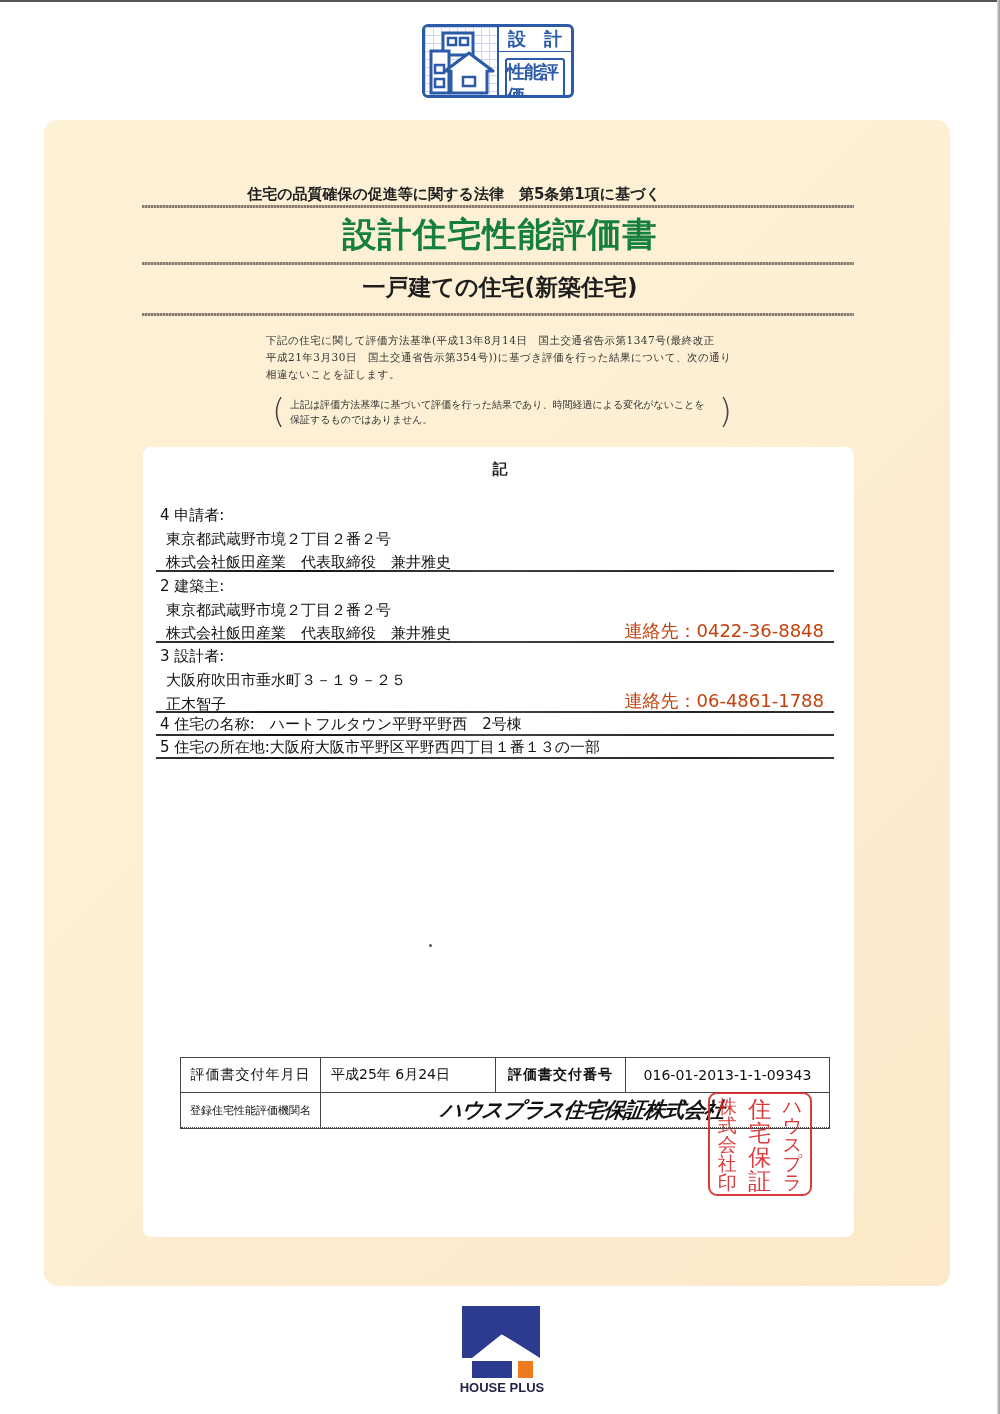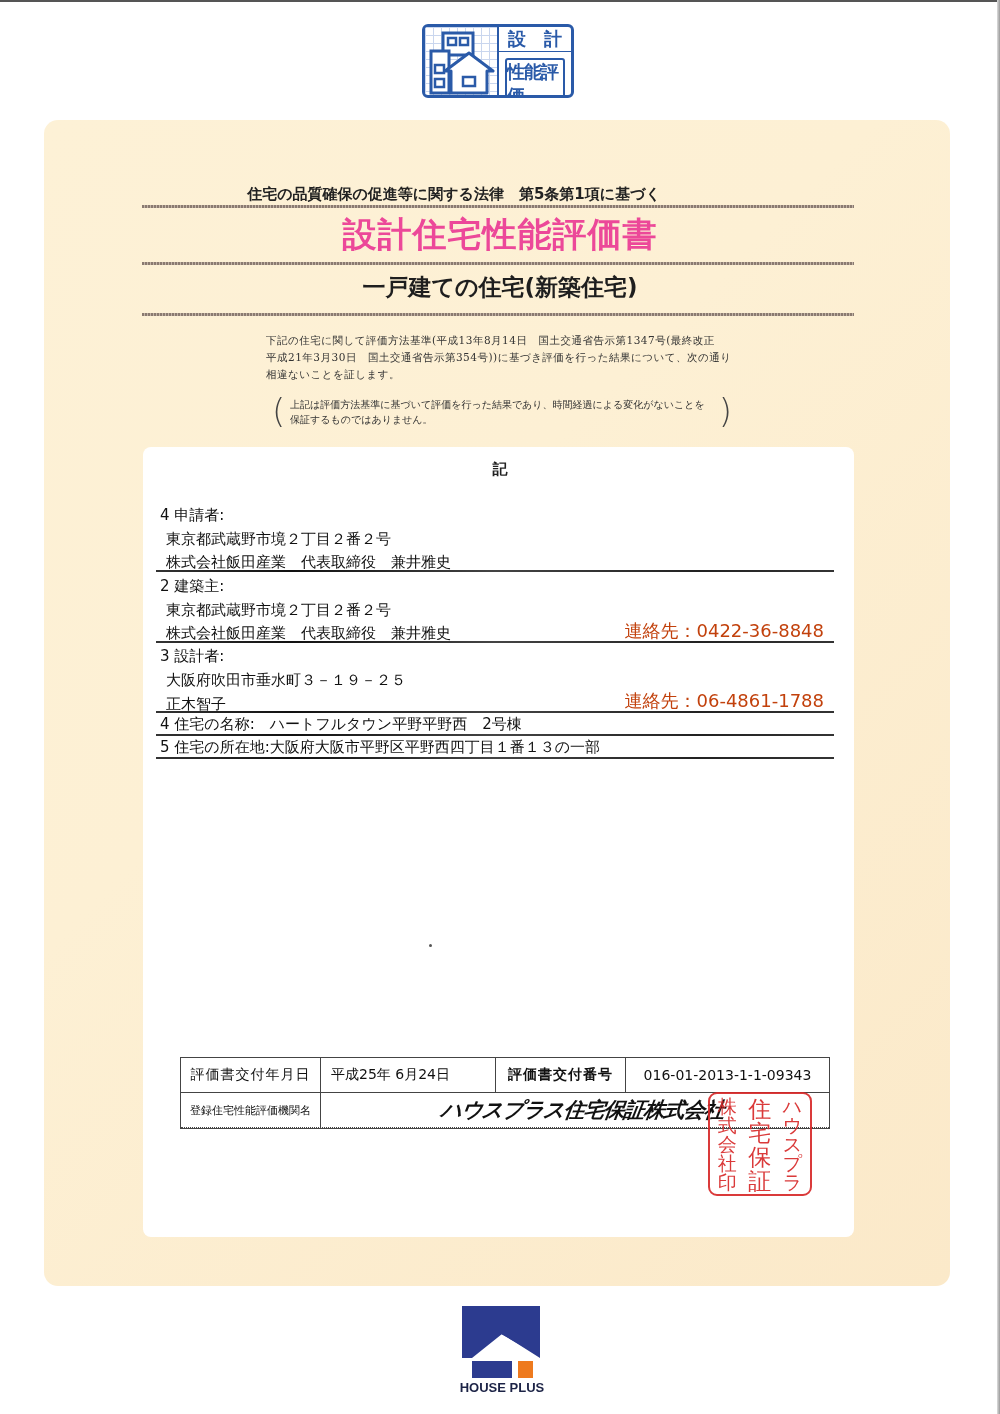--- a/index.html
+++ b/index.html
@@ -19,21 +19,21 @@
   .badge-top { height: 36px; display: flex; align-items: center; justify-content: space-around; color: #2a5aa8; font-weight: bold; font-size: 18px; border-bottom: 1px solid #2a5aa8; }
   .badge-bottom { flex: 1; background: #fff; color: #2a5aa8; font-weight: bold; font-size: 18px; display: flex; align-items: center; justify-content: center; letter-spacing: -1px; border: 2px solid #2a5aa8; margin: 6px; border-radius: 3px; }
 
   
   .panel { position: absolute; left: 44px; top: 120px; width: 906px; height: 1166px; border-radius: 14px;
     background: linear-gradient(135deg, #fdf1d6 0%, #fdf0d4 40%, #fbe9c9 100%); }
 
   .law-line { position: absolute; left: 0; width: 908px; top: 185px; text-align: center; font-size: 15px; font-weight: bold; color: #222; }
   .rule { position: absolute; left: 142px; width: 712px; height: 3px;
     background: repeating-linear-gradient(90deg, #8a7a70 0 2px, #c2b3a6 2px 3px); }
-  .main-title { position: absolute; left: 0; width: 1000px; top: 212px; text-align: center; font-size: 34px; font-weight: bold; color: #ec4899; letter-spacing: 1px; }
+  .main-title { position: absolute; left: 0; width: 1000px; top: 212px; text-align: center; font-size: 34px; font-weight: bold; color: #15803d; letter-spacing: 1px; }
   .sub-title { position: absolute; left: 0; width: 1000px; top: 272px; text-align: center; font-size: 23px; font-weight: bold; color: #1e1e1e; }
 
   .intro { position: absolute; left: 266px; top: 332px; width: 470px; font-family: "DejaVu Serif", "Liberation Serif", serif; font-size: 10.5px; line-height: 17px; color: #333; letter-spacing: 0.5px; }
   .note { position: absolute; left: 272px; top: 395px; width: 460px; height: 36px; }
   .paren { position: absolute; top: -4px; font-size: 34px; font-weight: 300; color: #444; line-height: 40px; }
   .paren.l { left: 0; } .paren.r { right: 0; }
   .note-text { position: absolute; left: 18px; top: 2px; width: 420px; font-family: "DejaVu Serif", "Liberation Serif", serif; font-size: 10px; line-height: 15px; color: #333; }
 
   
   .card { position: absolute; left: 143px; top: 447px; width: 711px; height: 790px; background: #fff; border-radius: 8px; }

